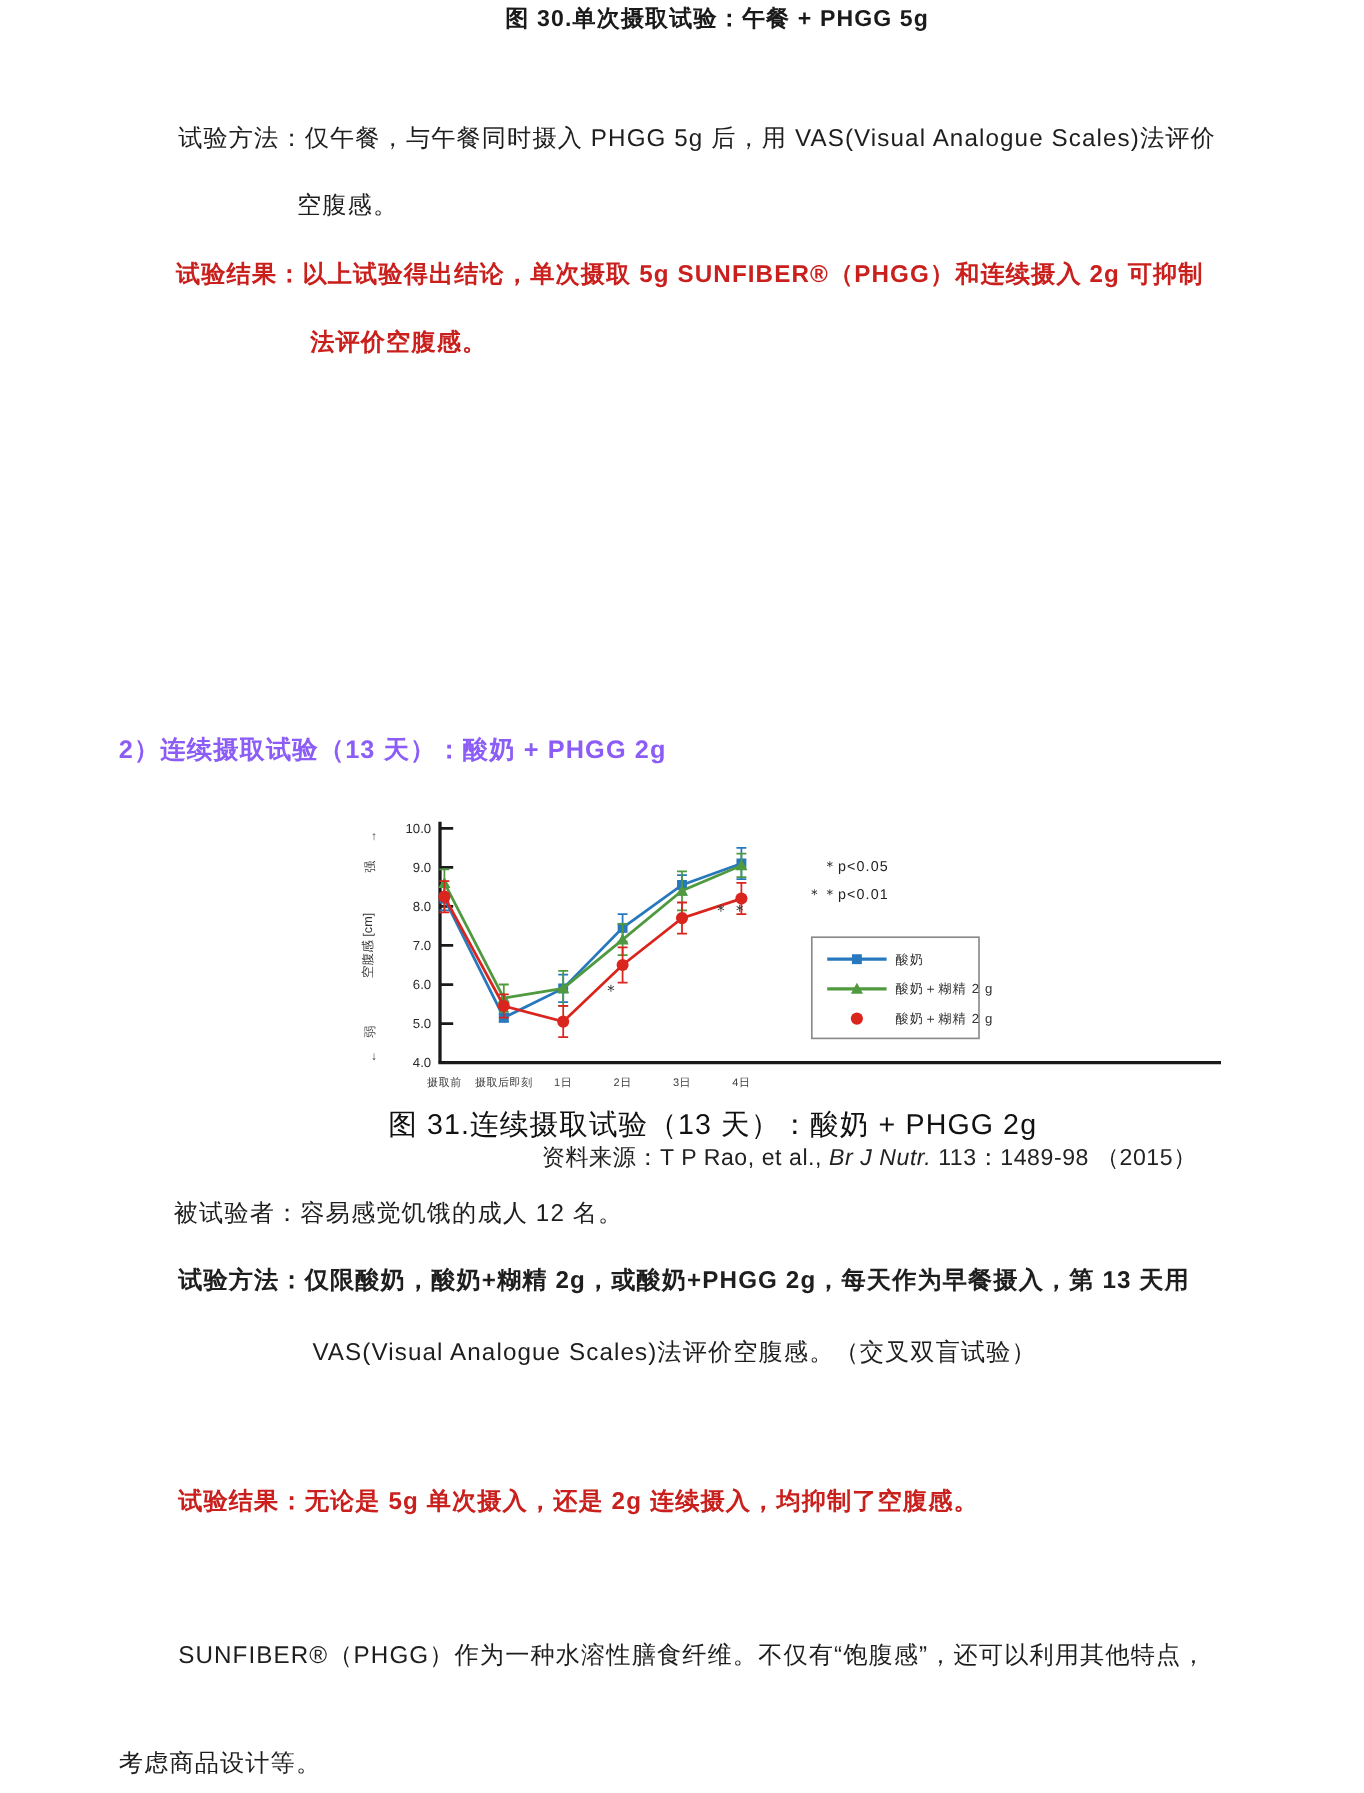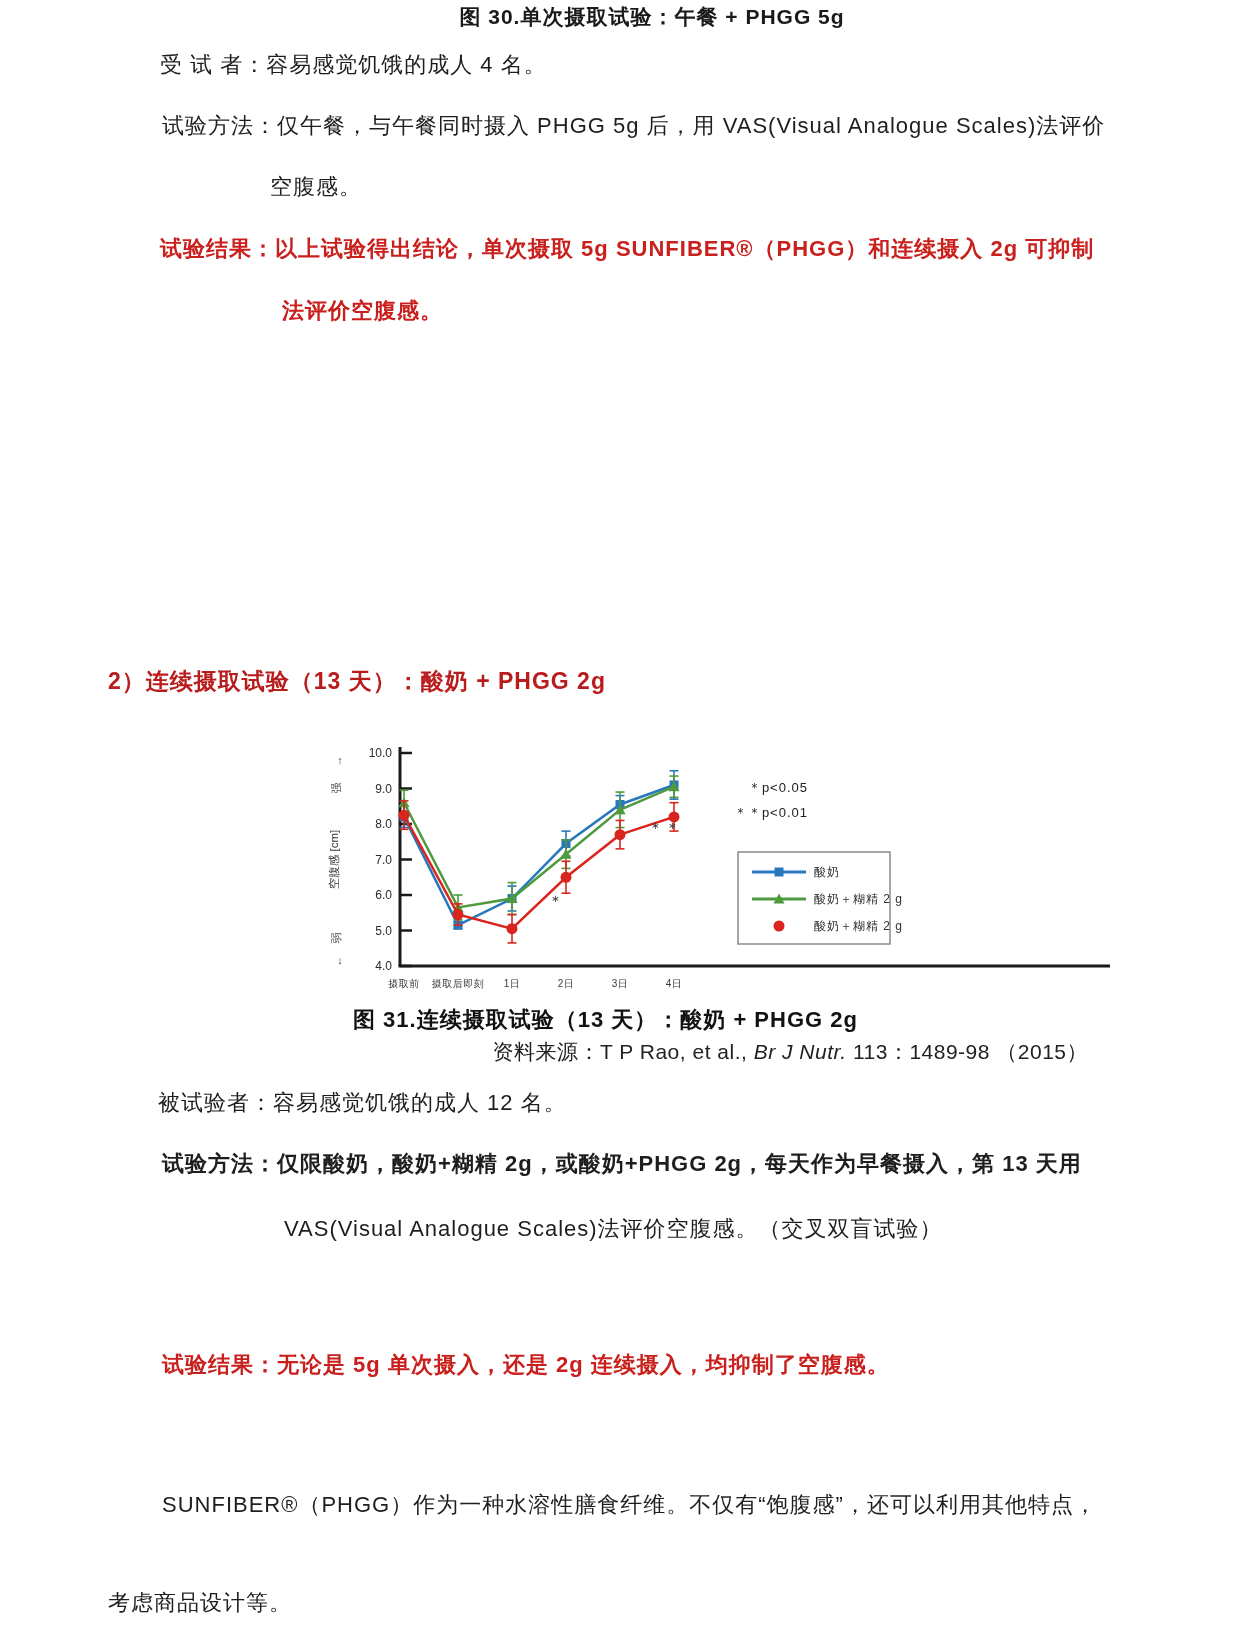--- a/index.html
+++ b/index.html
@@ -3,22 +3,22 @@
 <meta charset="utf-8">
 <style>
   html,body{margin:0;padding:0;background:#ffffff;}
   #page{
     position:relative;width:1240px;height:1630px;background:#ffffff;
     font-family:"Liberation Sans","DejaVu Sans",sans-serif;color:#1c1c1c;overflow:hidden;
   }
   .abs{position:absolute;white-space:nowrap;}
   .body-text{font-size:22px;letter-spacing:1px;color:#1e1e1e;}
   .title{font-size:21px;font-weight:600;letter-spacing:1px;color:#1a1a1a;}
-  .heading{font-size:23px;font-weight:600;letter-spacing:1px;color:#b91c1c;}
-  .caption{font-size:22px;font-weight:700;letter-spacing:1px;color:#111;}
+  .heading{font-size:23px;font-weight:600;letter-spacing:1px;color:#8b5cf6;}
+  .caption{font-size:26px;font-weight:400;letter-spacing:1px;color:#111;}
   .red-text{color:#C9201D;font-weight:700;font-size:22px;letter-spacing:1px;text-align:center;}
   .source-text{font-size:21px;letter-spacing:0.5px;color:#222;}
   .source-text .ital{font-style:italic;}
   .t-center{left:0;width:100%;text-align:center;padding-left:32px;}
   
   svg text{font-family:"Liberation Sans","DejaVu Sans",sans-serif;}
   .tick{font-size:12px;fill:#2b2b2b;}
   .xtick{font-size:10px;fill:#3b3b3b;letter-spacing:0.5px;}
   .ylab{font-size:11.5px;fill:#333;}
   .scalenote{font-size:11px;fill:#444;}
@@ -26,21 +26,20 @@
   .pnote{font-size:13px;fill:#222;letter-spacing:1px;}
   .sig{font-size:15px;fill:#333;letter-spacing:2px;}
 </style>
 </head>
 <body>
 
 <div id="page">
 
   <div class="abs t-center title" style="top:3px;">图 30.单次摄取试验：午餐 + PHGG 5g</div>
 
-  <div class="abs body-text" style="left:160px;top:50px;">受 试 者：容易感觉饥饿的成人 4 名。</div>
 
   <div class="abs body-text" style="left:162px;top:111px;">试验方法：仅午餐，与午餐同时摄入 PHGG 5g 后，用 VAS(Visual Analogue Scales)法评价</div>
 
   <div class="abs body-text" style="left:270px;top:172px;">空腹感。</div>
 
   <div class="abs red-text" style="left:160px;top:234px;">试验结果：以上试验得出结论，单次摄取 5g SUNFIBER®（PHGG）和连续摄入 2g 可抑制</div>
 
   <div class="abs red-text" style="left:282px;top:296px;">法评价空腹感。</div>
 
   <div class="abs heading" style="left:108px;top:666px;">2）连续摄取试验（13 天）：酸奶 + PHGG 2g</div>

